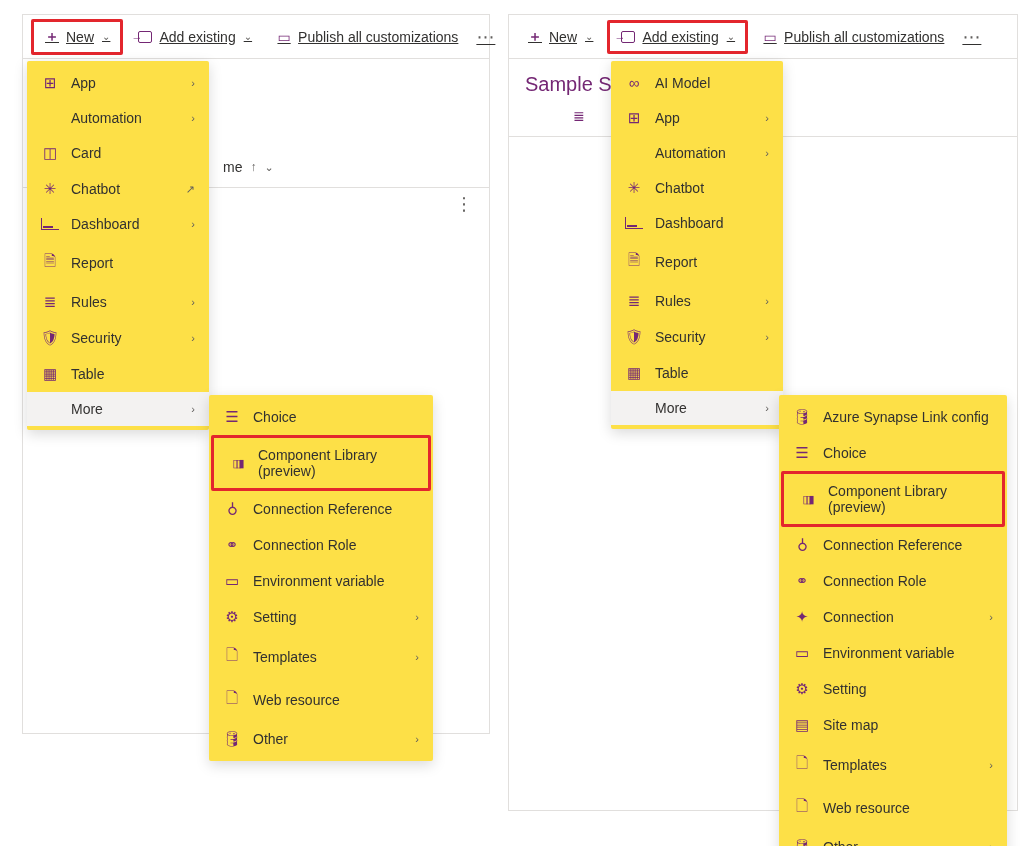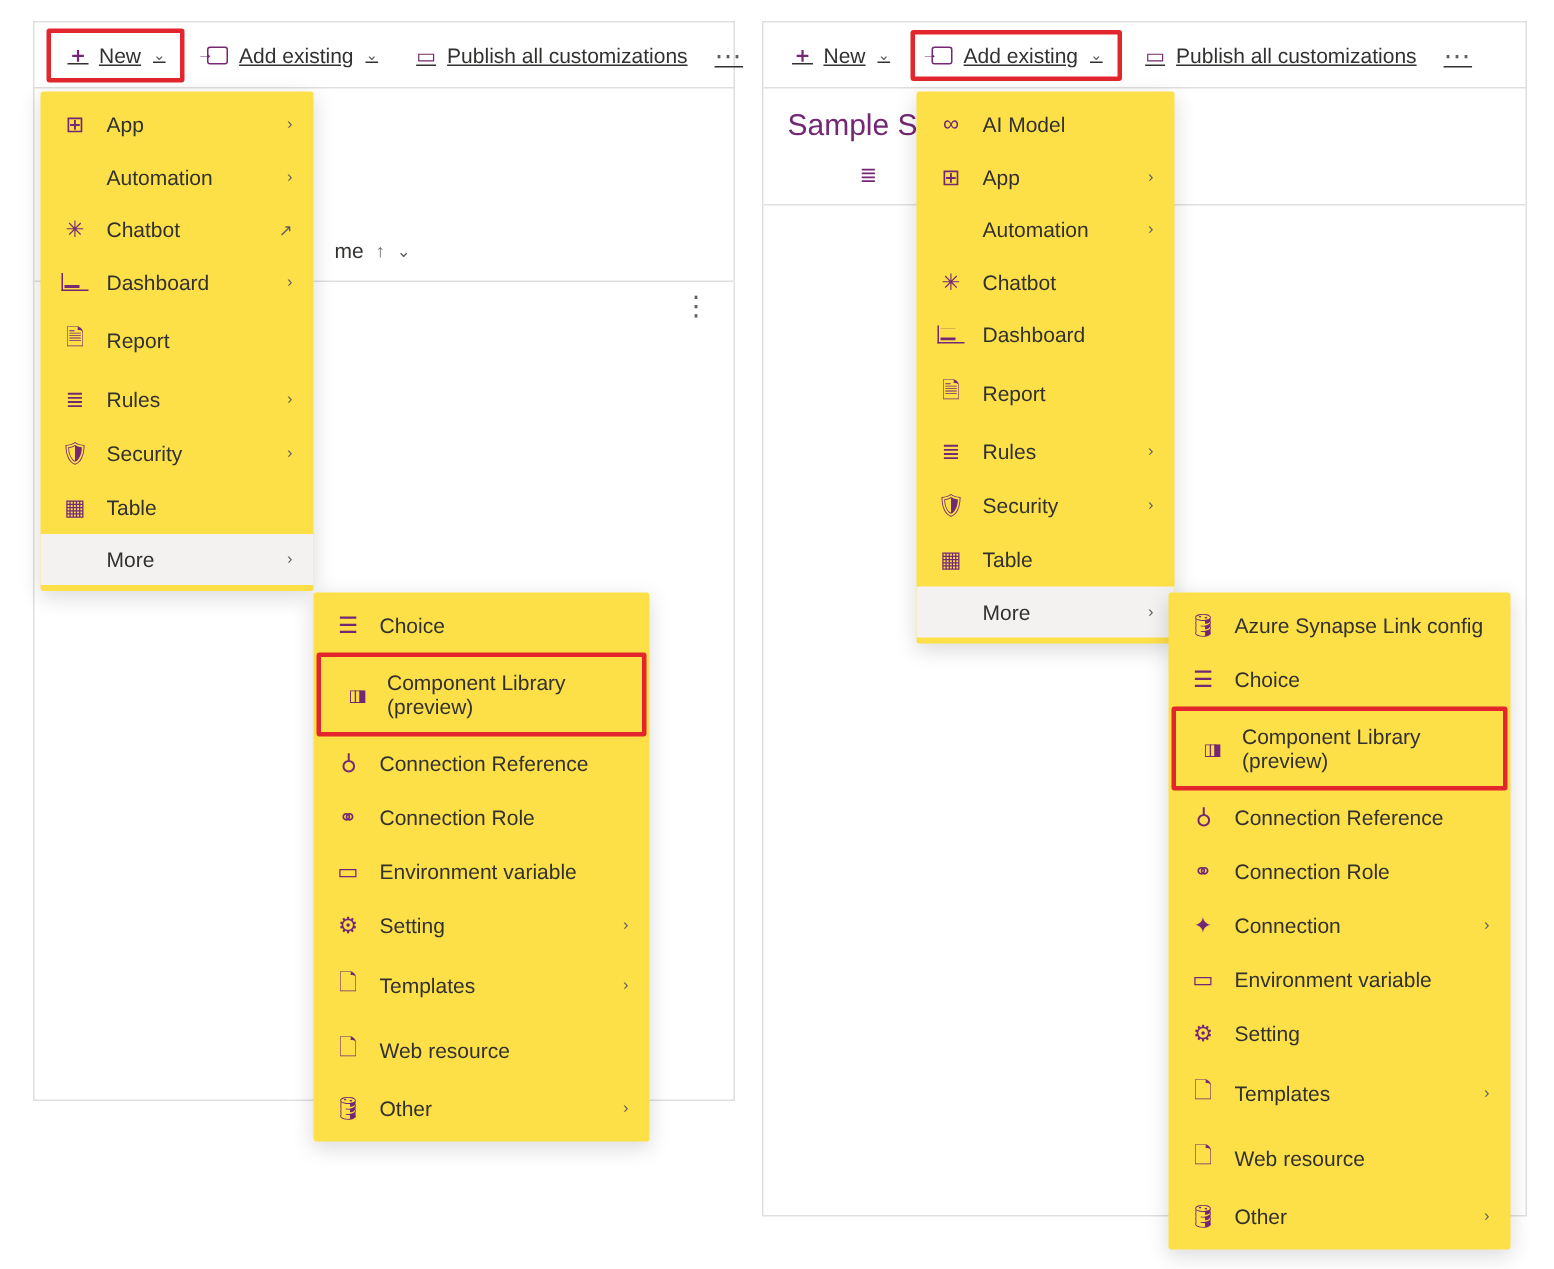--- a/index.html
+++ b/index.html
@@ -152,20 +152,24 @@
         <span class="ico i-app"></span>
         <span class="lbl">App</span>
         <span class="sub">›</span>
       </div>
       <div class="menu-item">
         <span class="ico i-flow"></span>
         <span class="lbl">Automation</span>
         <span class="sub">›</span>
       </div>
       <div class="menu-item">
+        <span class="ico i-card"></span>
+        <span class="lbl">Card</span>
+      </div>
+      <div class="menu-item">
         <span class="ico i-bot"></span>
         <span class="lbl">Chatbot</span>
         <span class="ext">↗</span>
       </div>
       <div class="menu-item">
         <span class="ico i-chart"></span>
         <span class="lbl">Dashboard</span>
         <span class="sub">›</span>
       </div>
       <div class="menu-item">
@@ -337,20 +341,24 @@
       </div>
       <div class="menu-item">
         <span class="ico i-env"></span>
         <span class="lbl">Environment variable</span>
       </div>
       <div class="menu-item">
         <span class="ico i-gear"></span>
         <span class="lbl">Setting</span>
       </div>
       <div class="menu-item">
+        <span class="ico i-map"></span>
+        <span class="lbl">Site map</span>
+      </div>
+      <div class="menu-item">
         <span class="ico i-tmpl"></span>
         <span class="lbl">Templates</span>
         <span class="sub">›</span>
       </div>
       <div class="menu-item">
         <span class="ico i-web"></span>
         <span class="lbl">Web resource</span>
       </div>
       <div class="menu-item">
         <span class="ico i-db"></span>

